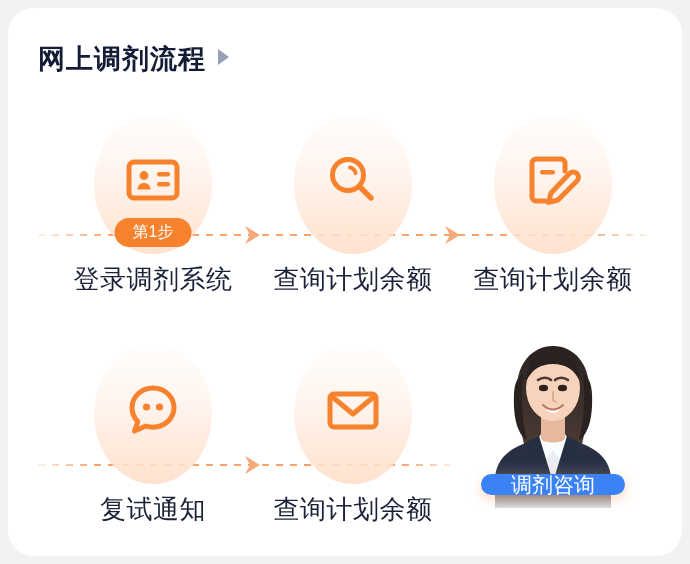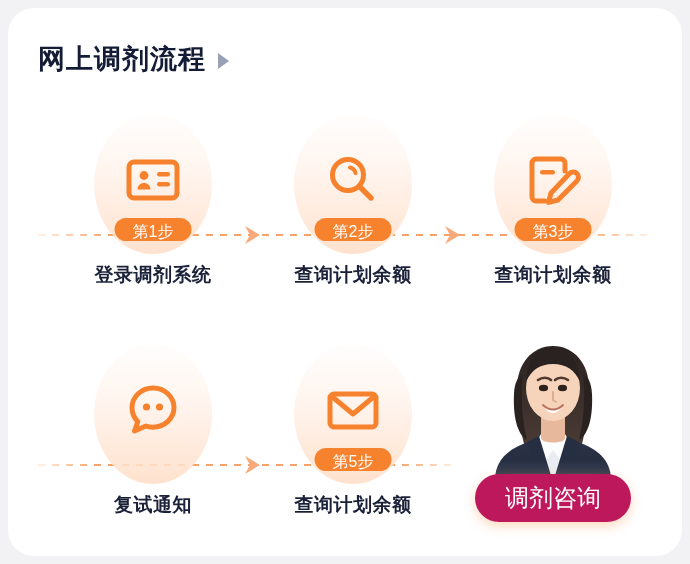--- a/index.html
+++ b/index.html
@@ -24,21 +24,20 @@
     border-radius: 26px;
     overflow: hidden;
   }
 
   
   .header {
     position: absolute;
     left: 30px;
     top: 38px;
     display: flex;
-    align-items: center;
     gap: 12px;
   }
   .header-title {
     font-size: 27px;
     font-weight: bold;
     color: #141b35;
     letter-spacing: 1px;
     line-height: 1;
   }
   .header-caret {
@@ -130,34 +129,34 @@
   .icon-wrap svg { display: block; }
 
   .badge {
     position: absolute;
     left: 50%;
     top: 114px;
     transform: translateX(-50%);
     background: #f7822e;
     color: #ffffff;
     border-radius: 18px;
-    padding: 6px 18px 1px;
+    padding: 6px 18px 7px;
     font-size: 16px;
     line-height: 1;
     white-space: nowrap;
     text-align: right;
   }
 
   .step-label {
     position: absolute;
     left: 50%;
     top: 158px;
     transform: translateX(-50%);
-    font-size: 19px;
-    font-weight: bold;
+    font-size: 26px;
+    font-weight: normal;
     color: #1a2138;
     white-space: nowrap;
     letter-spacing: 0.5px;
   }
 
   
   .consultant {
     position: absolute;
     left: 445px;
     top: 0;
@@ -173,26 +172,26 @@
     height: 178px;
     overflow: hidden;
   }
   .photo svg { display: block; }
 
   .consult-btn {
     position: absolute;
     left: 50%;
     top: 140px;
     transform: translateX(-50%);
-    background: #be185d;
+    background: #3b82f6;
     color: #ffffff;
     border: none;
     border-radius: 24px;
-    padding: 12px 30px;
-    font-size: 24px;
+    padding: 0 30px;
+    font-size: 21px;
     font-weight: normal;
     line-height: 1;
     white-space: nowrap;
     font-family: "Liberation Sans", "DejaVu Sans", sans-serif;
     cursor: pointer;
     box-shadow: 0 4px 12px rgba(248,114,22,0.28);
   }
 </style>
 </head>
 <body>
@@ -235,34 +234,32 @@
 
     <div class="step step-2">
       <div class="blob"></div>
       <div class="icon-wrap">
         <svg width="58" height="58" viewBox="0 0 58 58" fill="none">
           <circle cx="24" cy="24" r="15.5" stroke="#f7822e" stroke-width="5"></circle>
           <path d="M26 16.5a7.6 7.6 0 0 1 5.6 5.6" stroke="#f7822e" stroke-width="4" stroke-linecap="round"></path>
           <path d="M35.5 35.5 L47 47" stroke="#f7822e" stroke-width="5.4" stroke-linecap="round"></path>
         </svg>
       </div>
-      <div class="badge">第2步</div>
       <div class="step-label">查询计划余额</div>
     </div>
 
     <div class="step step-3">
       <div class="blob"></div>
       <div class="icon-wrap">
         <svg width="58" height="58" viewBox="0 0 58 58" fill="none">
           <path d="M41 20V12a4 4 0 0 0-4-4H12a4 4 0 0 0-4 4v34a4 4 0 0 0 4 4h9" stroke="#f7822e" stroke-width="5" stroke-linecap="round"></path>
           <rect x="16" y="19" width="15" height="4.6" rx="2.3" fill="#f7822e"></rect>
           <path d="M45.5 22.5a5.2 5.2 0 0 1 7.4 7.4L34 49l-9.5 2.4L27 42z" stroke="#f7822e" stroke-width="5" stroke-linejoin="round"></path>
         </svg>
       </div>
-      <div class="badge">第3步</div>
       <div class="step-label">查询计划余额</div>
     </div>
   </div>
 
   <div class="row row-2">
     <div class="dash-line r2"></div>
 
     <div class="arrow" style="left:232px;">
       <svg width="26" height="26" viewBox="0 0 26 26">
         <path d="M5 4 L20 13 L5 22 L10 13 Z" fill="#f8a97a"></path>
@@ -282,21 +279,20 @@
     </div>
 
     <div class="step step-5">
       <div class="blob"></div>
       <div class="icon-wrap">
         <svg width="58" height="58" viewBox="0 0 58 58" fill="none">
           <rect x="6" y="13" width="46" height="33" rx="4" stroke="#f7822e" stroke-width="5"></rect>
           <path d="M8.5 16 L29 33 L49.5 16" stroke="#f7822e" stroke-width="5" stroke-linecap="round" stroke-linejoin="round"></path>
         </svg>
       </div>
-      <div class="badge">第5步</div>
       <div class="step-label">查询计划余额</div>
     </div>
 
     <div class="consultant">
       <div class="photo">
         <svg width="152" height="178" viewBox="0 0 152 178">
           <defs>
             <linearGradient id="suitG" x1="0" y1="0" x2="0" y2="1">
               <stop offset="0%" stop-color="#2b3247"></stop>
               <stop offset="70%" stop-color="#232b3e"></stop>

